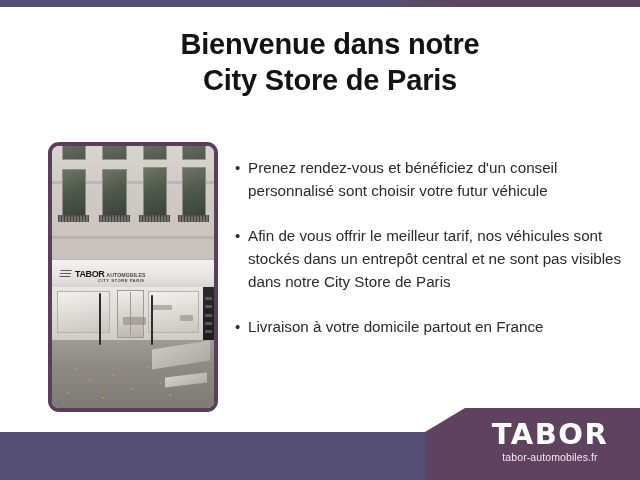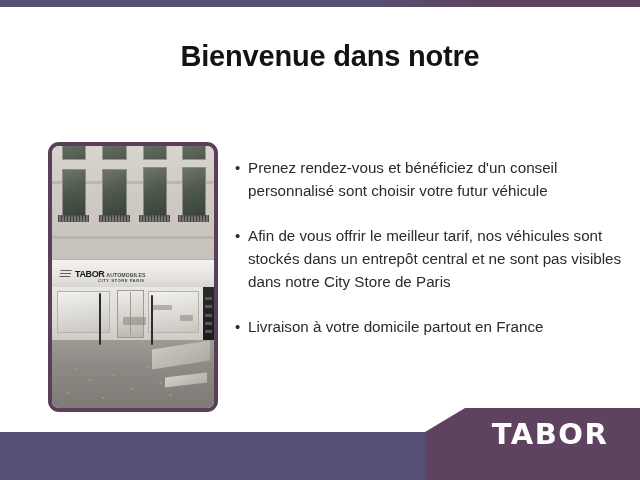--- a/index.html
+++ b/index.html
@@ -9,21 +9,21 @@
     font-family:"Liberation Sans", sans-serif;
     position:relative;
   }
   .slide{position:absolute;inset:0;background:#fff;overflow:hidden;}
 
   
   .top-strip{position:absolute;left:0;top:0;width:640px;height:7px;
     background:linear-gradient(90deg,#564f75 0%,#564f75 58%,#5b4968 66%,#5e4260 78%,#5e4260 100%);}
 
   
-  .title-block{position:absolute;left:100px;top:38px;width:460px;text-align:center;}
+  .title-block{position:absolute;left:100px;top:26px;width:460px;text-align:center;}
   .title-line{
     font-size:29px;font-weight:bold;color:#131313;
     line-height:36px;letter-spacing:-0.2px;white-space:nowrap;
   }
 
   
   .photo-frame{
     position:absolute;left:48px;top:142px;width:170px;height:270px;
     border:4px solid #5a3f58;border-radius:11px;
     background:#cfcac6;overflow:hidden;box-sizing:border-box;
@@ -96,20 +96,21 @@
 </style>
 </head>
 <body>
 
 <div class="slide">
 
   <div class="top-strip"></div>
 
   <div class="title-block">
     <div class="title-line">Bienvenue dans notre</div>
+    <div class="title-line">City Store de Paris</div>
   </div>
 
   <div class="photo-frame">
     <div class="photo">
 
       <div class="facade">
         <div class="facade-band" style="top:30%"></div>
         <div class="facade-band" style="top:78%"></div>
 
         <div class="win" style="left:6%;top:20%;width:15%;height:42%"></div>
@@ -184,15 +185,16 @@
     <div class="bullet">
       <div class="bullet-dot">•</div>
       <div class="bullet-txt">Livraison à votre domicile partout en France</div>
     </div>
   </div>
 
   <div class="footer-bar"></div>
   <div class="footer-plum"></div>
   <div class="logo-wrap">
     <div class="logo-txt">TABOR</div>
+    <div class="logo-sub">tabor-automobiles.fr</div>
   </div>
 
 </div>
 
 </body></html>

